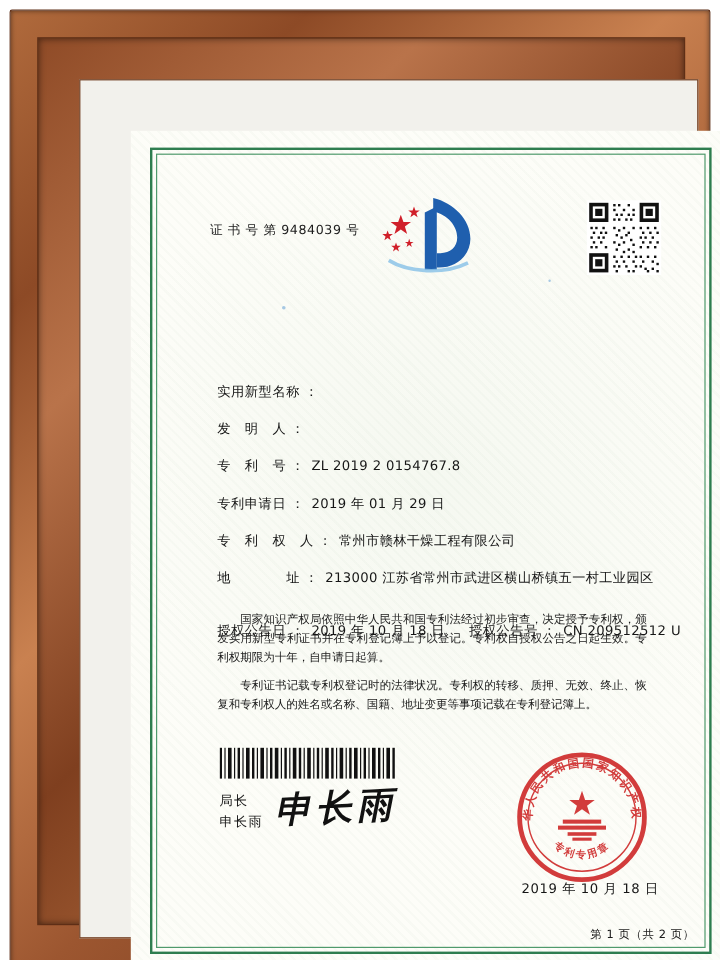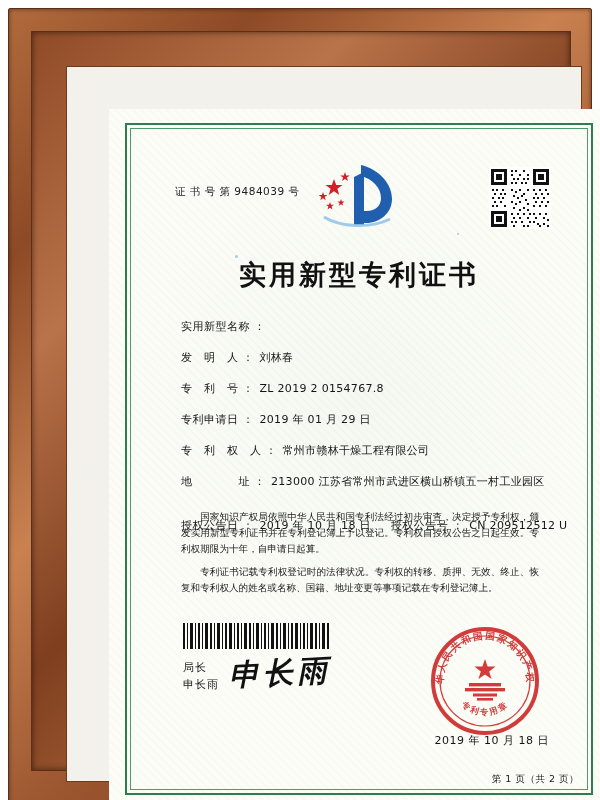--- a/index.html
+++ b/index.html
@@ -397,33 +397,31 @@
                   <rect x="58" y="52" width="2" height="2"></rect>
                 <rect x="44" y="54" width="2" height="2"></rect>
                   <rect x="48" y="56" width="2" height="2"></rect>
                   <rect x="54" y="56" width="2" height="2"></rect>
                 <rect x="50" y="58" width="2" height="2"></rect>
                   <rect x="58" y="58" width="2" height="2"></rect>
               </g>
             </svg>
           </div>
 
-          <div class="title">实用新型专利证书</div>
 
           <div class="fields">
 
             <div class="field-row">
               <span class="field-label">实用新型名称</span>
               <span class="field-sep">：</span>
             </div>
 
             <div class="field-row">
               <span class="field-label">发　明　人</span>
               <span class="field-sep">：</span>
-              <span class="field-value">刘林春</span>
             </div>
 
             <div class="field-row">
               <span class="field-label">专　利　号</span>
               <span class="field-sep">：</span>
               <span class="field-value">ZL 2019 2 0154767.8</span>
             </div>
 
             <div class="field-row">
               <span class="field-label">专利申请日</span>

